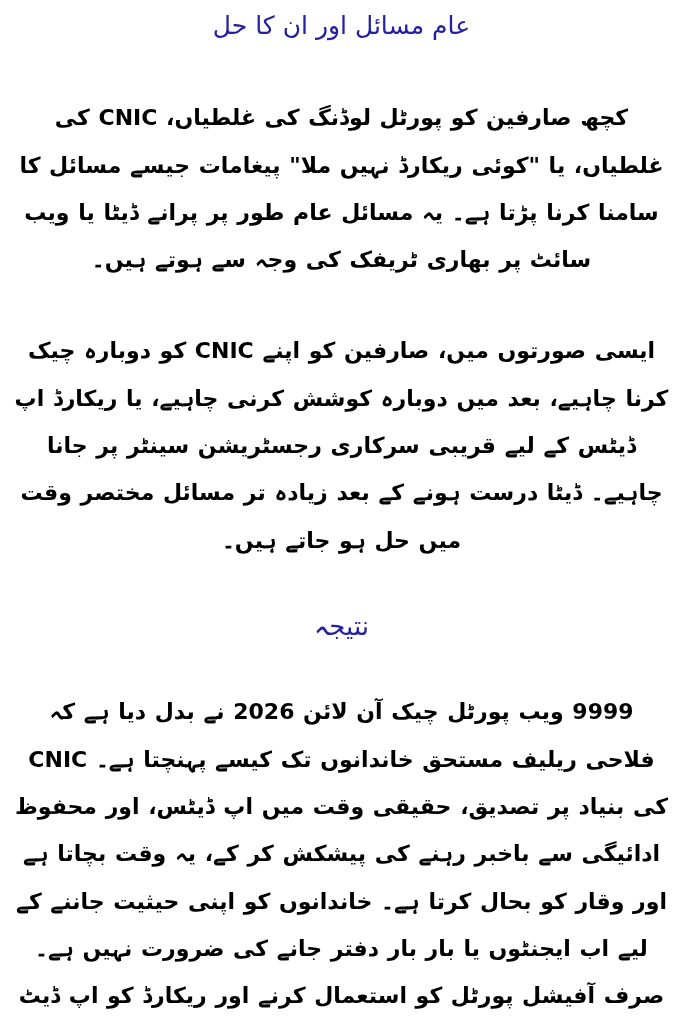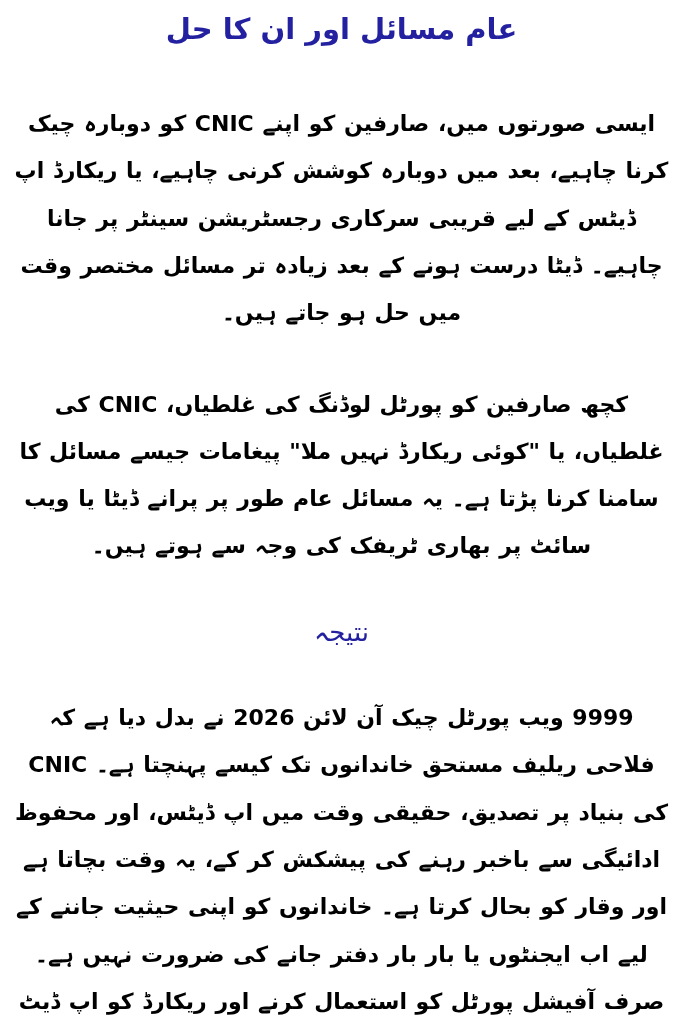--- a/index.html
+++ b/index.html
@@ -17,22 +17,22 @@
     box-sizing: border-box;
     width: 683px;
     height: 1024px;
     padding: 6px 12px 0 12px;
     direction: rtl;
     text-align: center;
     background: #ffffff;
   }
   .main-heading {
     color: #2321a0;
-    font-size: 29px;
-    font-weight: 700;
+    font-size: 25px;
+    font-weight: 400;
     line-height: 1.45;
     margin: 2px 0 50px 0;
   }
   .section-heading {
     color: #2321a0;
     font-size: 26px;
     font-weight: 400;
     line-height: 1.4;
     margin: 18px 0 44px 0;
   }
@@ -46,21 +46,21 @@
     word-spacing: 1px;
   }
 </style>
 </head>
 <body>
 
 <div class="page">
 
   <h1 class="main-heading">عام مسائل اور ان کا حل</h1>
 
+  <p class="body-para">کچھ صارفین کو پورٹل لوڈنگ کی غلطیاں، CNIC کی غلطیاں، یا "کوئی ریکارڈ نہیں ملا" پیغامات جیسے مسائل کا سامنا کرنا پڑتا ہے۔ یہ مسائل عام طور پر پرانے ڈیٹا یا ویب سائٹ پر بھاری ٹریفک کی وجہ سے ہوتے ہیں۔</p>
+
   <p class="body-para">ایسی صورتوں میں، صارفین کو اپنے CNIC کو دوبارہ چیک کرنا چاہیے، بعد میں دوبارہ کوشش کرنی چاہیے، یا ریکارڈ اپ ڈیٹس کے لیے قریبی سرکاری رجسٹریشن سینٹر پر جانا چاہیے۔ ڈیٹا درست ہونے کے بعد زیادہ تر مسائل مختصر وقت میں حل ہو جاتے ہیں۔</p>
-
-  <p class="body-para">کچھ صارفین کو پورٹل لوڈنگ کی غلطیاں، CNIC کی غلطیاں، یا "کوئی ریکارڈ نہیں ملا" پیغامات جیسے مسائل کا سامنا کرنا پڑتا ہے۔ یہ مسائل عام طور پر پرانے ڈیٹا یا ویب سائٹ پر بھاری ٹریفک کی وجہ سے ہوتے ہیں۔</p>
 
   <h2 class="section-heading">نتیجہ</h2>
 
   <p class="body-para">9999 ویب پورٹل چیک آن لائن 2026 نے بدل دیا ہے کہ فلاحی ریلیف مستحق خاندانوں تک کیسے پہنچتا ہے۔ CNIC کی بنیاد پر تصدیق، حقیقی وقت میں اپ ڈیٹس، اور محفوظ ادائیگی سے باخبر رہنے کی پیشکش کر کے، یہ وقت بچاتا ہے اور وقار کو بحال کرتا ہے۔ خاندانوں کو اپنی حیثیت جاننے کے لیے اب ایجنٹوں یا بار بار دفتر جانے کی ضرورت نہیں ہے۔ صرف آفیشل پورٹل کو استعمال کرنے اور ریکارڈ کو اپ ڈیٹ کرنے سے، فائدہ اٹھانے والے رمضان ریلیف اور ضرورت کے وقت حکومتی امداد آسانی سے اور محفوظ طریقے سے حاصل کر سکتے ہیں۔</p>
 
 </div>
 
 </body></html>

